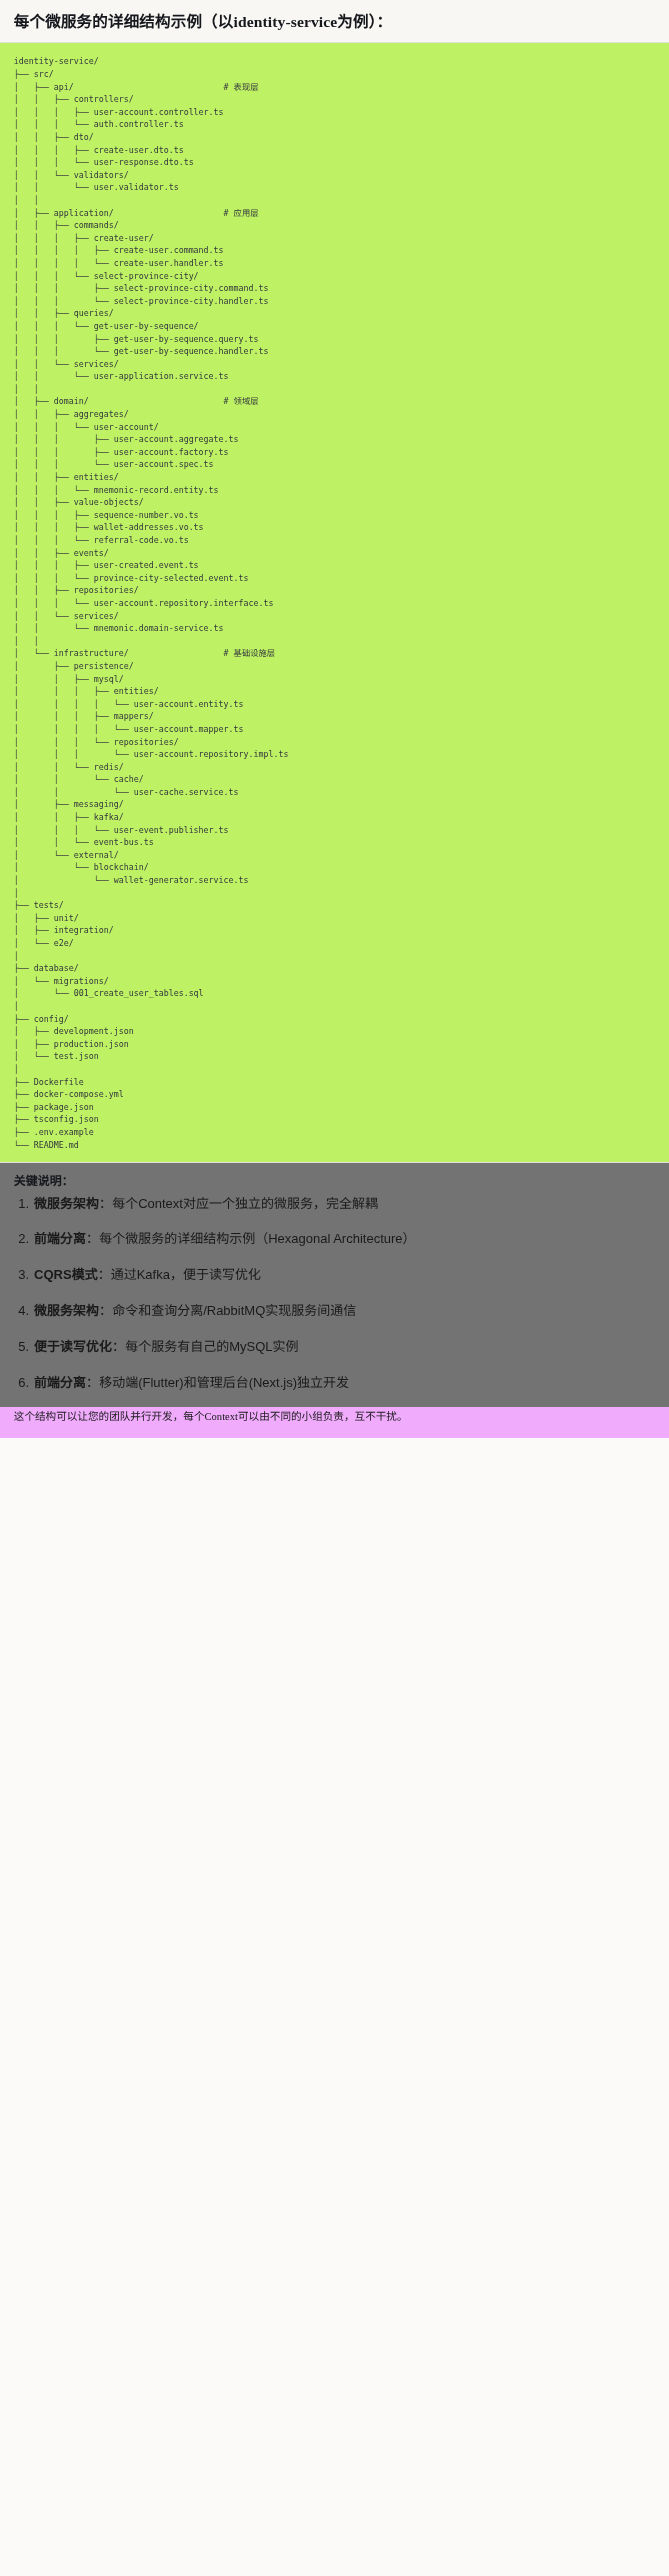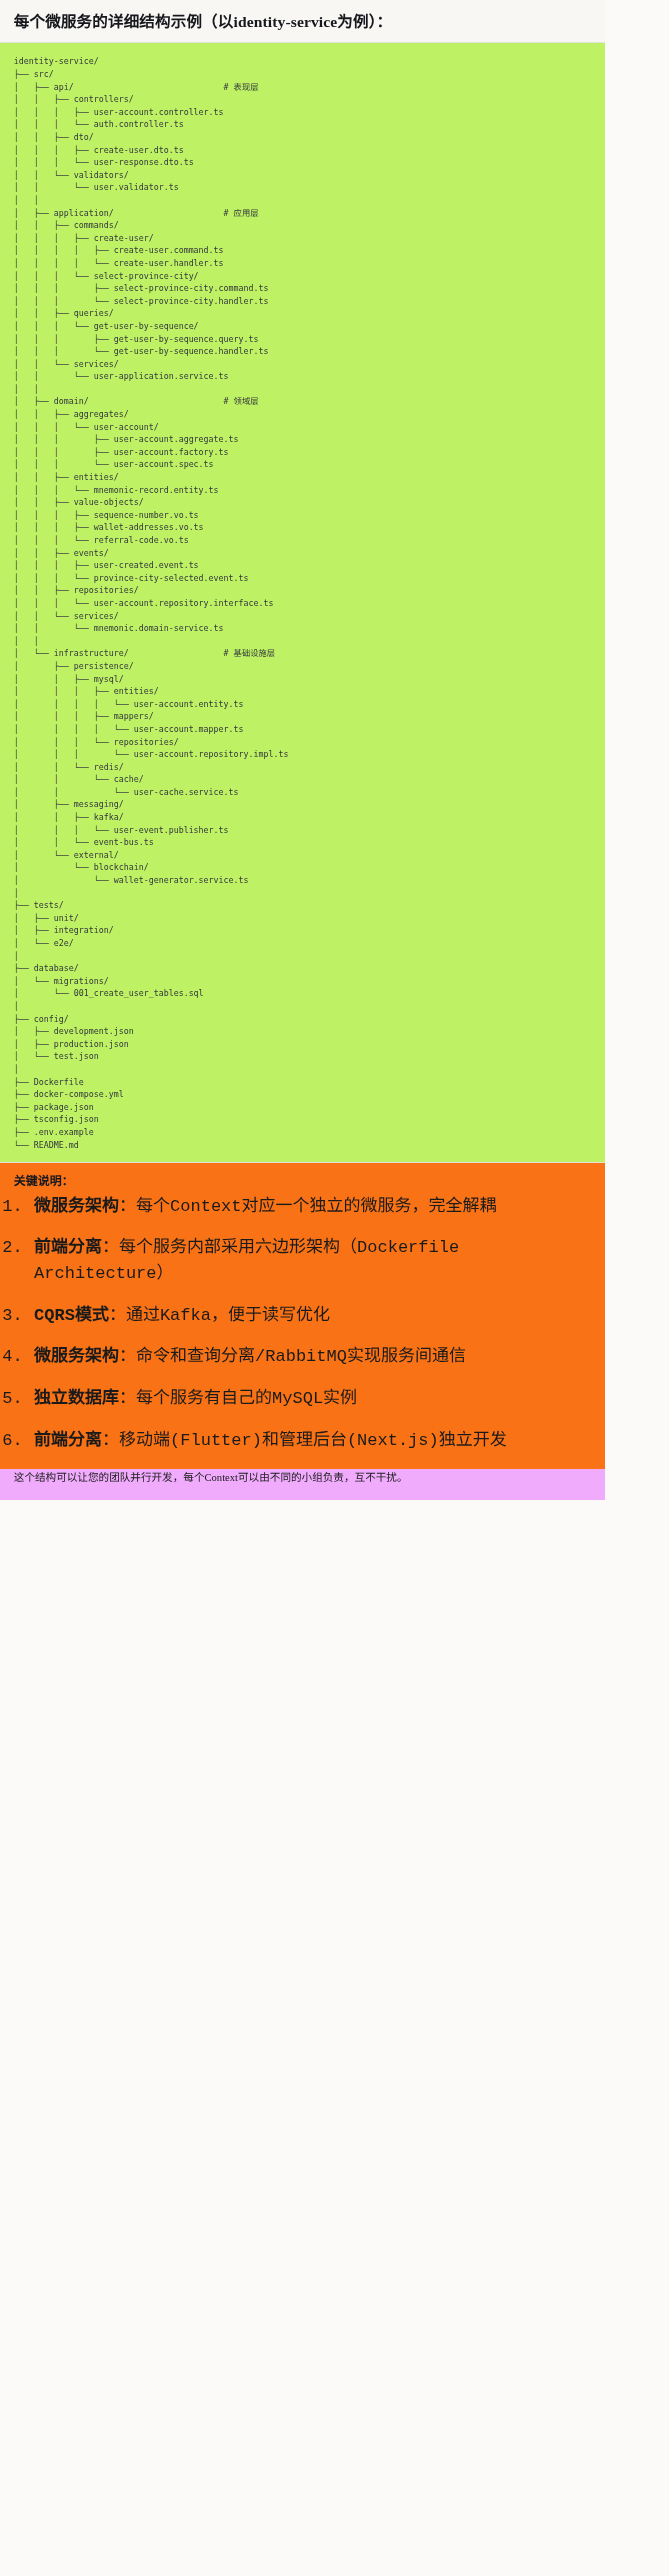--- a/index.html
+++ b/index.html
@@ -8,21 +8,21 @@
     padding: 0;
     background: #fbfaf8;
   }
   body {
     width: 669px;
     font-family: "Liberation Sans", "DejaVu Sans", sans-serif;
     color: #1a1a1a;
     -webkit-font-smoothing: antialiased;
   }
   .page {
-    width: 605px;
+    width: 669px;
     box-sizing: border-box;
     padding: 0;
     background: #fbfaf8;
   }
 
   
   .doc-heading {
     font-family: "Liberation Serif", "DejaVu Serif", serif;
     font-weight: bold;
     font-size: 15.6px;
@@ -53,39 +53,39 @@
     font-size: 8.3px;
     line-height: 12.6px;
     color: #32363d;
     white-space: pre;
     tab-size: 4;
     letter-spacing: 0px;
   }
 
   
   .keypoints-wrap {
-    background: #f97316;
+    background: #737373;
     padding: 10px 13.8px 6.3px 13.8px;
   }
   .kp-title {
     font-family: "Liberation Serif", "DejaVu Serif", serif;
     font-weight: bold;
     font-size: 12px;
     line-height: 1.4;
     color: #16181d;
     margin: 0 0 3.8px 0;
   }
   ol.kp-list {
     margin: 0;
     padding: 0 0 0 19px;
     list-style: decimal;
   }
   ol.kp-list > li {
-    font-family: Liberation Mono, monospace;
-    font-size: 17px;
+    font-family: Liberation Sans, sans-serif;
+    font-size: 13px;
     line-height: 1.5;
     color: #1a1a1a;
     margin: 0 0 16.3px 0;
     padding-left: 1.3px;
   }
   ol.kp-list > li:last-child { margin-bottom: 9px; }
   .kp-term {
     font-weight: bold;
   }
   .kp-sep { font-weight: normal; }
@@ -203,30 +203,30 @@
   <hr class="rule">
 
   <div class="keypoints-wrap">
     <h3 class="kp-title">关键说明：</h3>
 
     <ol class="kp-list">
       <li>
         <span class="kp-term">微服务架构</span><span class="kp-sep">：</span><span class="kp-desc">每个Context对应一个独立的微服务，完全解耦</span>
       </li>
       <li>
-        <span class="kp-term">前端分离</span><span class="kp-sep">：</span><span class="kp-desc">每个服务内部采用六边形架构（Dockerfile Architecture）</span>
+        <span class="kp-term">前端分离</span><span class="kp-sep">：</span><span class="kp-desc">每个微服务的详细结构示例（Hexagonal Architecture）</span>
       </li>
       <li>
         <span class="kp-term">CQRS模式</span><span class="kp-sep">：</span><span class="kp-desc">通过Kafka，便于读写优化</span>
       </li>
       <li>
         <span class="kp-term">微服务架构</span><span class="kp-sep">：</span><span class="kp-desc">命令和查询分离/RabbitMQ实现服务间通信</span>
       </li>
       <li>
-        <span class="kp-term">独立数据库</span><span class="kp-sep">：</span><span class="kp-desc">每个服务有自己的MySQL实例</span>
+        <span class="kp-term">便于读写优化</span><span class="kp-sep">：</span><span class="kp-desc">每个服务有自己的MySQL实例</span>
       </li>
       <li>
         <span class="kp-term">前端分离</span><span class="kp-sep">：</span><span class="kp-desc">移动端(Flutter)和管理后台(Next.js)独立开发</span>
       </li>
     </ol>
   </div>
 
   <p class="closing">这个结构可以让您的团队并行开发，每个Context可以由不同的小组负责，互不干扰。</p>
 
 </div>

